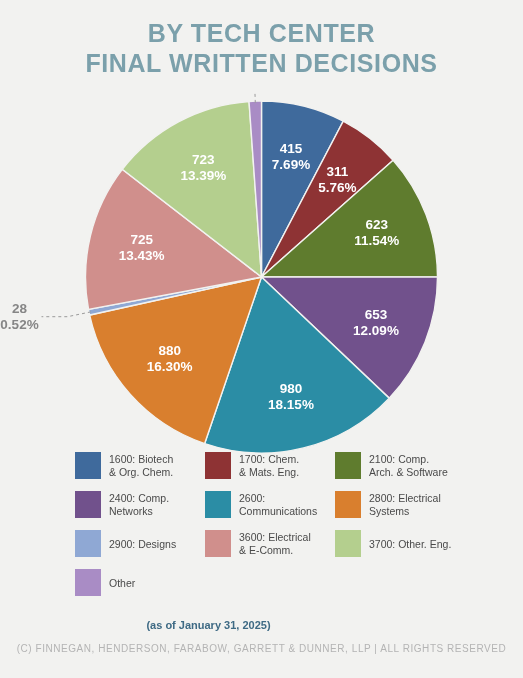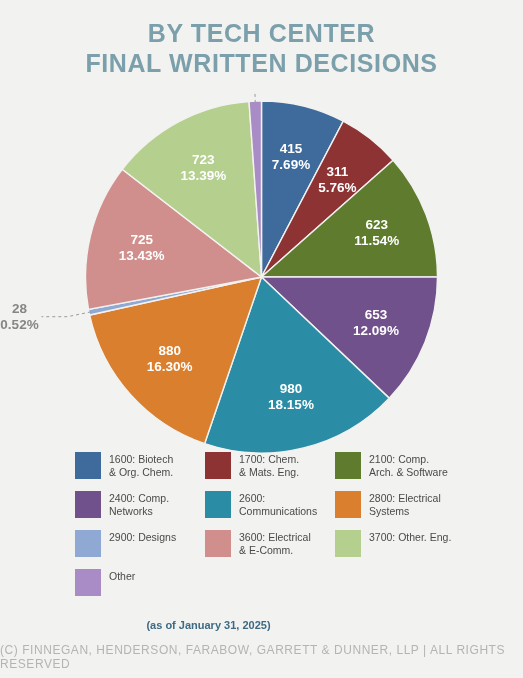--- a/index.html
+++ b/index.html
@@ -82,21 +82,21 @@
     width: 390px;
   }
   .legend-row {
     display: flex;
     flex-direction: row;
     margin-bottom: 12px;
   }
   .legend-item {
     display: flex;
     flex-direction: row;
-    align-items: flex-start;
+    align-items: center;
     width: 133px;
   }
   .legend-swatch {
     width: 26px;
     height: 27px;
     flex: 0 0 26px;
     margin-right: 8px;
   }
   .legend-text {
     font-size: 10.5px;
@@ -114,22 +114,22 @@
     text-align: center;
     font-size: 11px;
     font-weight: bold;
     color: #3e6a84;
   }
   #copyright {
     position: absolute;
     top: 643px;
     left: 0;
     width: 523px;
-    text-align: left;
-    font-size: 12px;
+    text-align: center;
+    font-size: 10px;
     letter-spacing: 0.55px;
     color: #b4b4b4;
   }
 </style>
 </head>
 <body>
 
 <div id="page">
 
   <div id="title-block">

